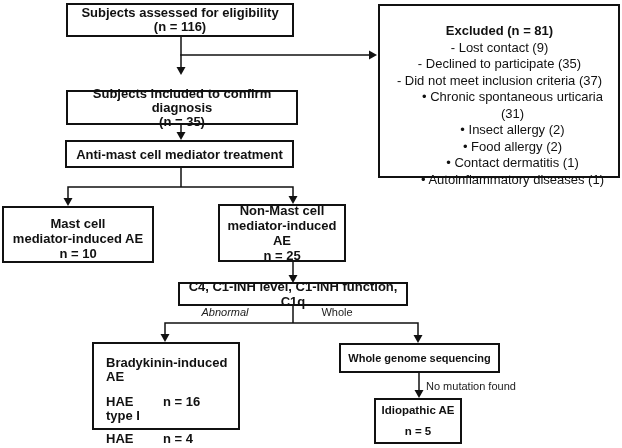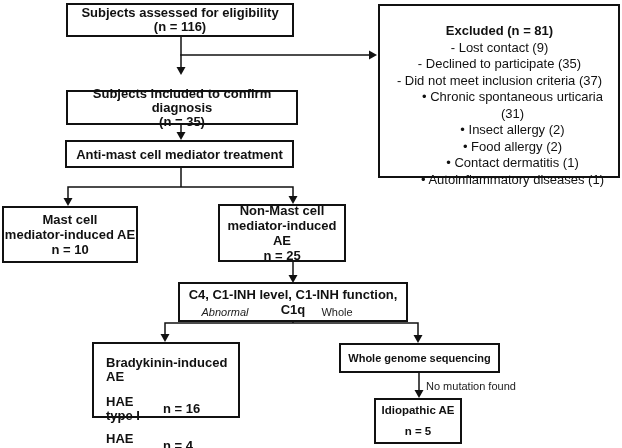--- a/index.html
+++ b/index.html
@@ -31,48 +31,48 @@
     justify-content: center;
     text-align: center;
     font-size: 13px;
     font-weight: bold;
     line-height: 15px;
   }
 
   .box-eligibility { left: 66px;  top: 3px;   width: 228px; height: 34px; line-height: 14px; }
   .box-confirm     { left: 66px;  top: 75px;  width: 232px; height: 35px; line-height: 14px; margin-top: 15px; }
   .box-treatment   { left: 65px;  top: 140px; width: 229px; height: 28px; }
-  .box-mast        { left: 2px;   top: 206px; width: 136px; height: 57px; }
+  .box-mast        { left: 2px;   top: 206px; width: 152px; height: 57px; justify-content: flex-end; }
   .box-nonmast     { left: 218px; top: 204px; width: 128px; height: 58px; }
-  .box-labs        { left: 178px; top: 282px; width: 230px; height: 40px; }
+  .box-labs        { left: 178px; top: 282px; width: 230px; height: 24px; }
   .box-wgs         { left: 339px; top: 343px; width: 161px; height: 30px; font-size: 11px; }
   .box-idiopathic  { left: 374px; top: 398px; width: 88px;  height: 46px; gap: 6px; font-size: 11.5px; }
 
   .box-excluded {
     left: 378px; top: 4px; width: 242px; height: 174px;
     align-items: stretch;
     justify-content: flex-start;
     text-align: center;
     font-weight: normal;
     padding: 17px 3px 0 4px;
     line-height: 16.5px;
   }
   .excluded-title { font-weight: bold; }
   .excluded-line.sub { padding-left: 26px; }
 
   .box-bradykinin {
-    left: 92px; top: 342px; width: 148px; height: 76px;
+    left: 92px; top: 342px; width: 148px; height: 88px;
     align-items: flex-start;
     justify-content: flex-start;
     text-align: left;
     padding: 12px 0 0 12px;
     line-height: 14px;
   }
   .b-title { margin-bottom: 11px; }
-  .hae-row { display: flex; margin-bottom: 9px; align-items: center; }
+  .hae-row { display: flex; margin-bottom: 9px; }
   .hae-label { display: inline-block; width: 57px; }
 
   .edge-label {
     position: absolute;
     font-size: 11px;
     font-weight: normal;
     color: #222222;
     line-height: 12px;
   }
   .label-abnormal { left: 185px; top: 306px; width: 80px; text-align: center; font-style: italic; }

